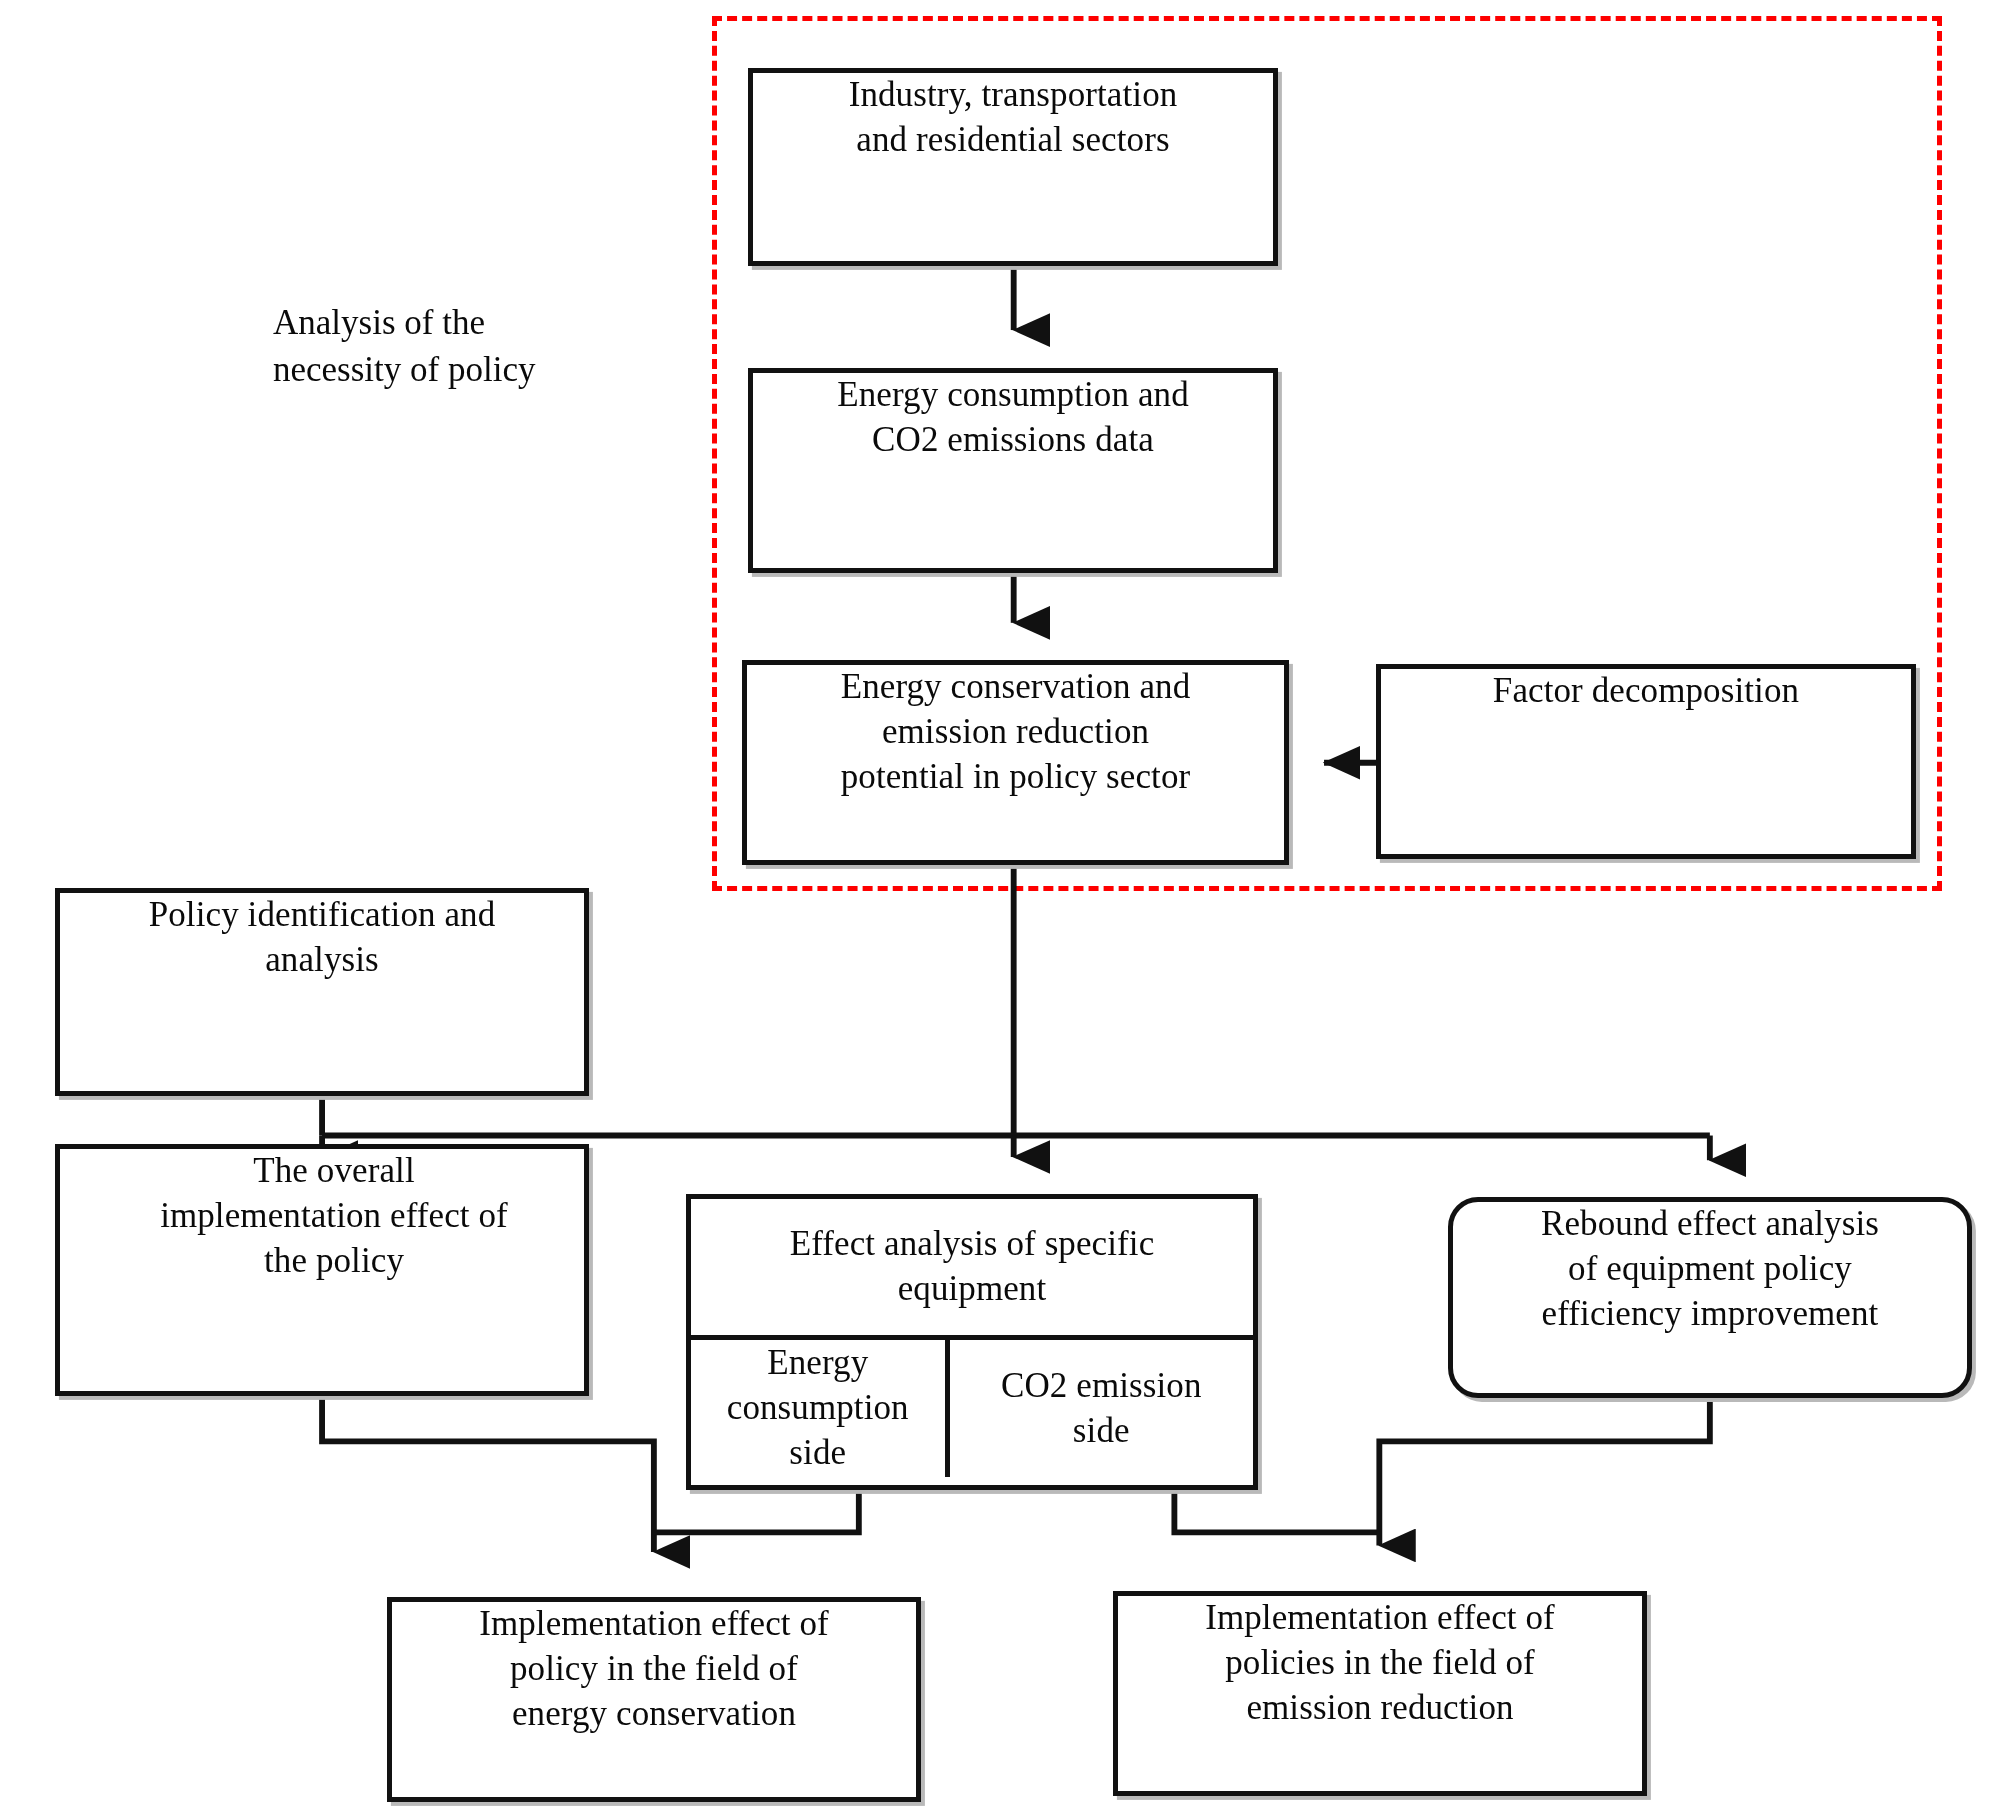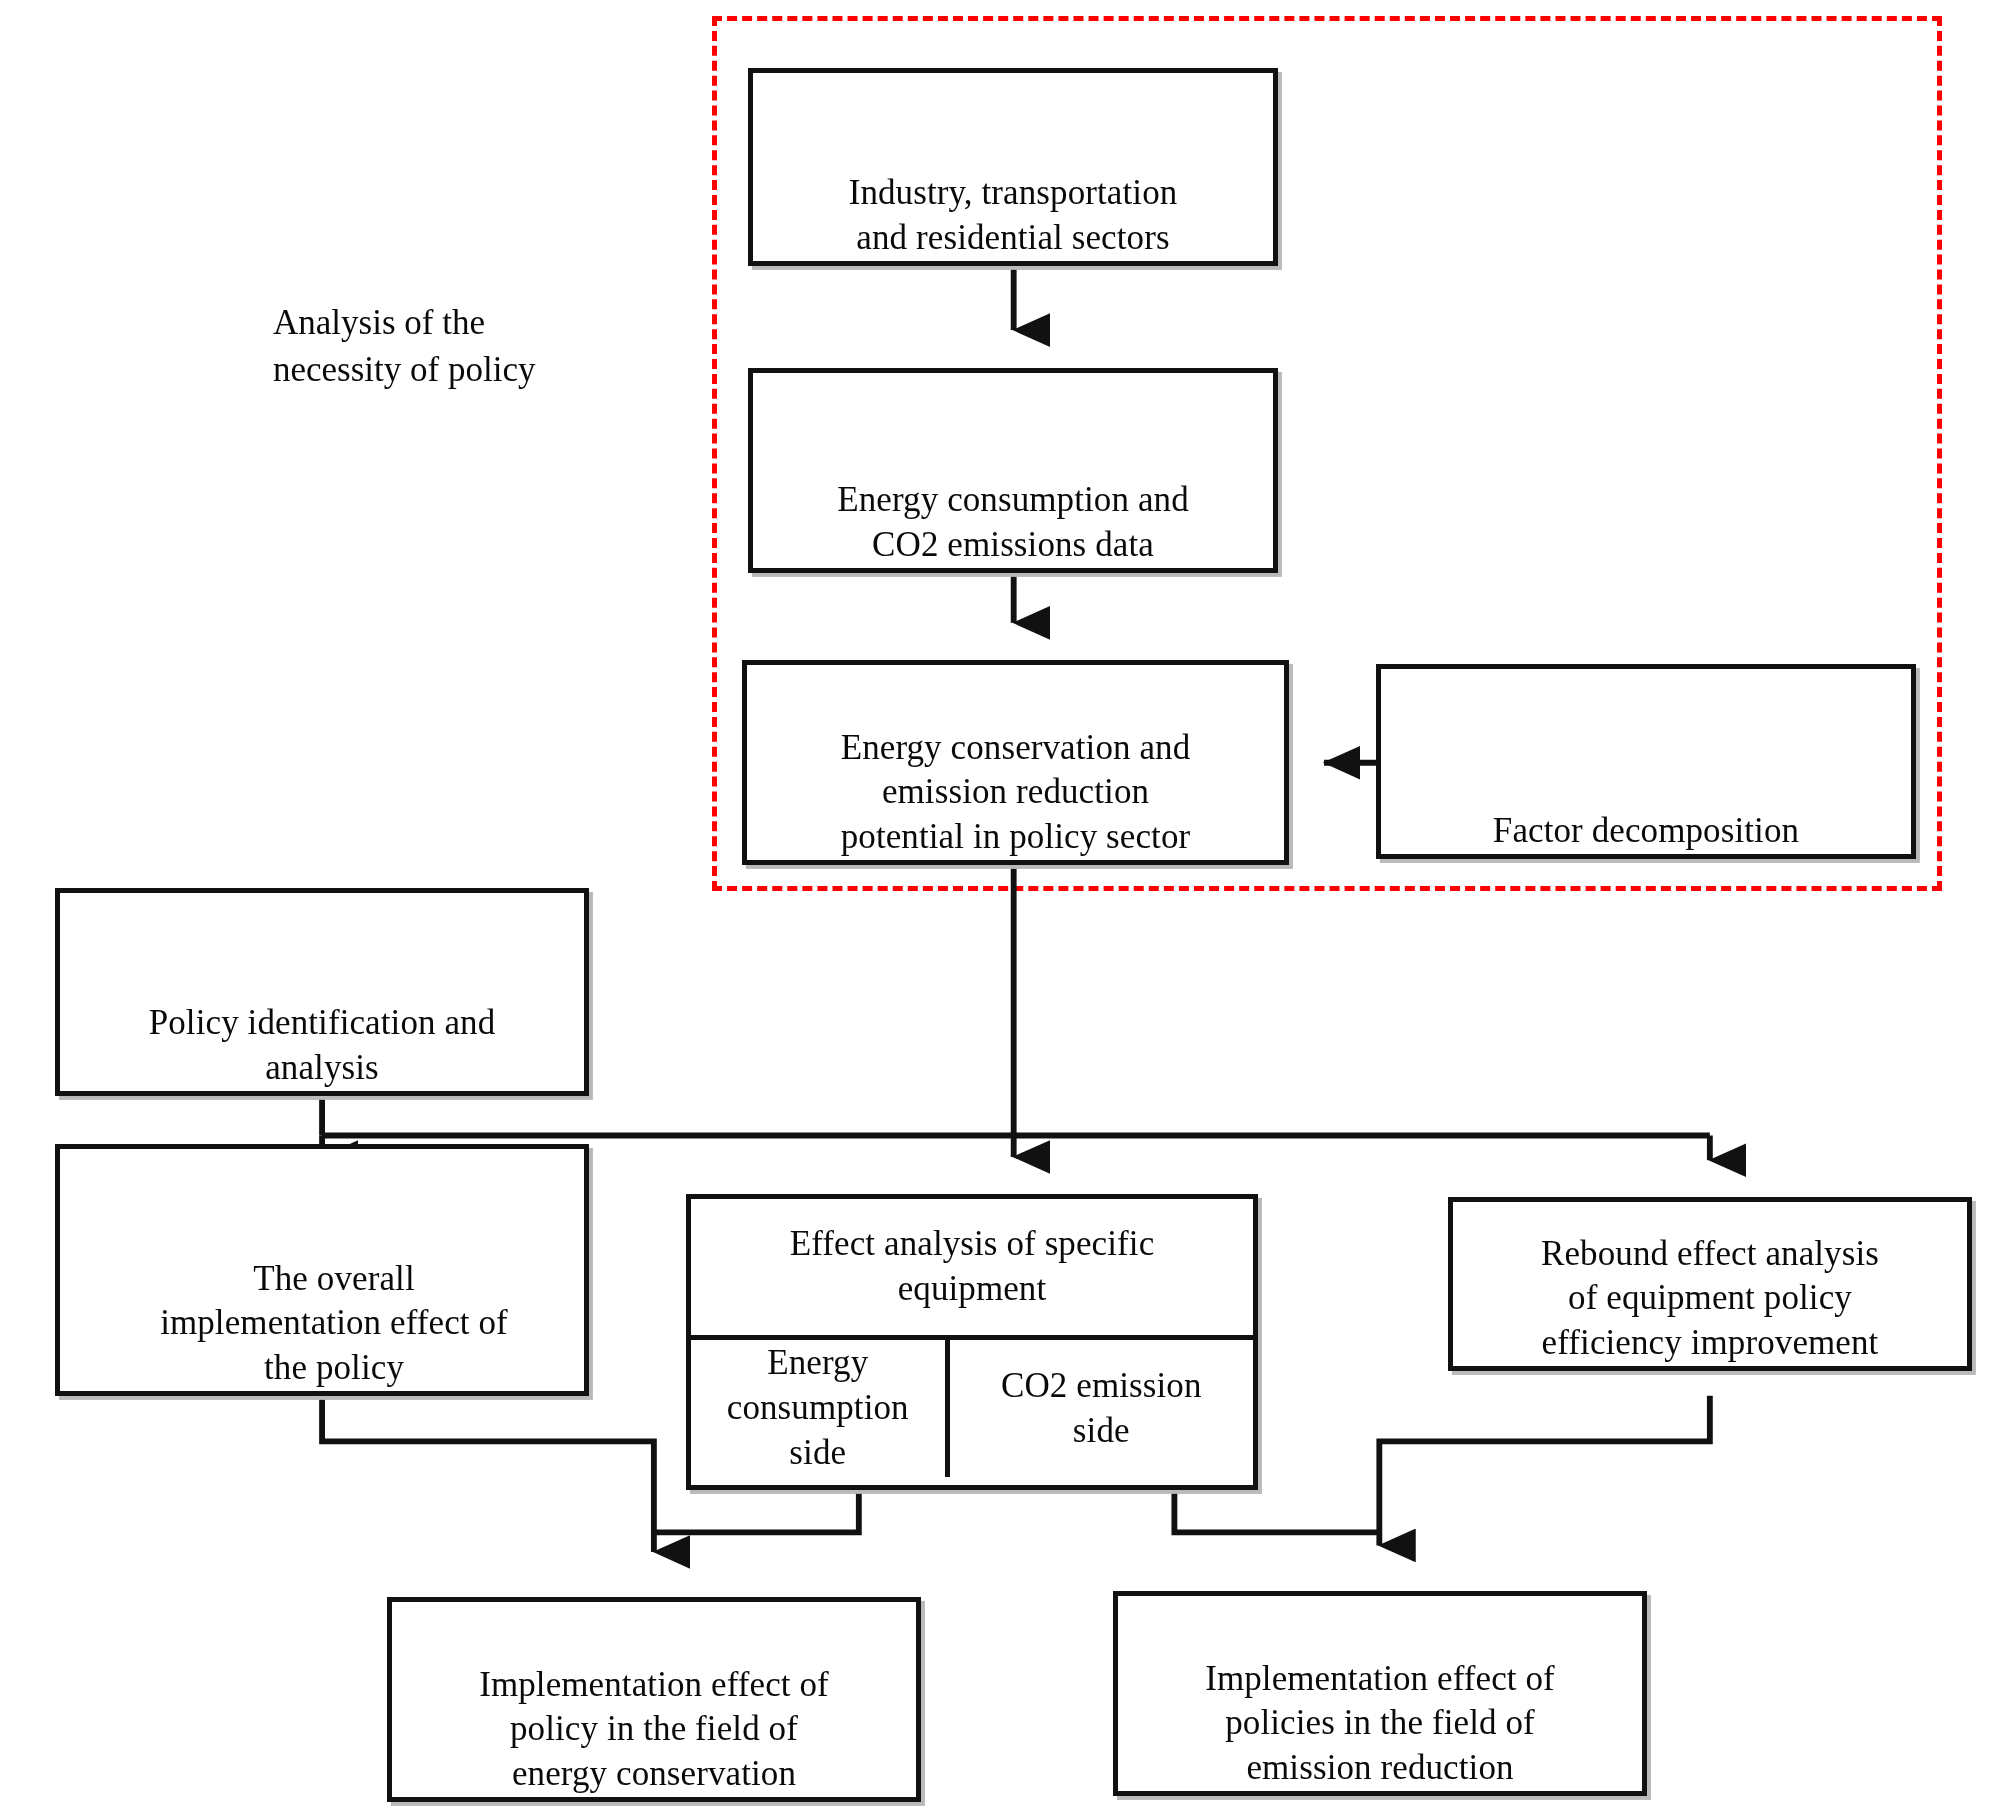--- a/index.html
+++ b/index.html
@@ -8,21 +8,21 @@
     width:2015px;height:1813px;
     background:#ffffff;
     font-family:"Liberation Serif","DejaVu Serif",serif;
     overflow:hidden;
   }
   .node{
     position:absolute;
     box-sizing:border-box;
     background:#ffffff;
     border:5.9px solid #111111;
-    display:flex;align-items:flex-end;justify-content:center;
+    display:flex;align-items:flex-start;justify-content:center;
     text-align:center;
     color:#0a0a0a;
     line-height:1.28;
     font-size:35px;
     letter-spacing:0.1px;
     box-shadow:3.9px 3.9px 0 #b9b9b9;
     z-index:5;
   }
   .node .txt{display:block;padding:0 9px;}
   .group-box{
@@ -202,21 +202,21 @@
       </div>
       <div class="cell right">
         <span class="txt">
           <span>CO2 emission</span><br>
           <span>side</span>
         </span>
       </div>
     </div>
   </div>
 
-  <div class="node" style="left:1448px;top:1197px;width:524px;height:174px;">
+  <div class="node" style="left:1448px;top:1197px;width:524px;height:201px;border-radius:30px;">
     <span class="txt">
       <span>Rebound effect analysis</span><br>
       <span>of equipment policy</span><br>
       <span>efficiency improvement</span>
     </span>
   </div>
 
   <div class="node" style="left:387px;top:1597px;width:534px;height:205px;">
     <span class="txt">
       <span>Implementation effect of</span><br>

